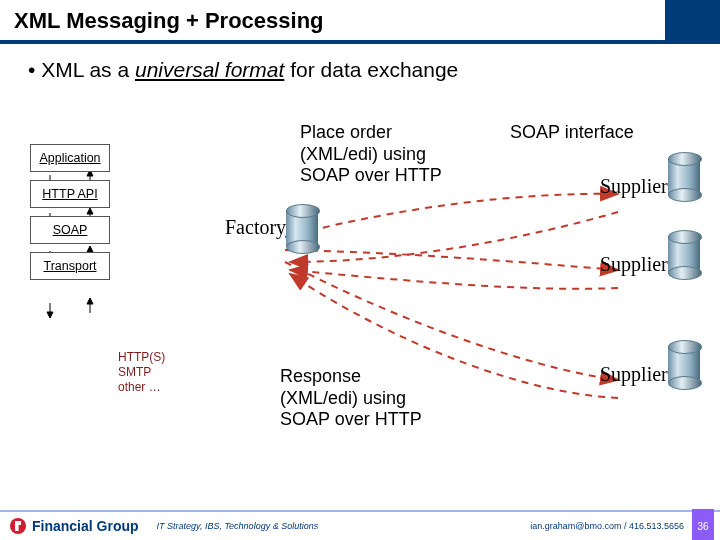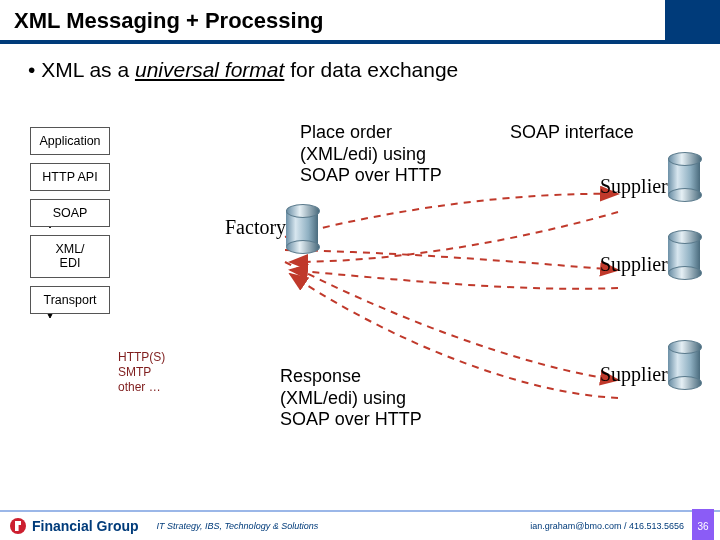--- a/index.html
+++ b/index.html
@@ -47,22 +47,23 @@
     position: absolute;
     left: 0;
     top: 112px;
     width: 720px;
     height: 380px;
   }
 
   .stack {
     position: absolute;
     left: 30px;
-    top: 15px;
+    top: 32px;
     width: 80px;
+    text-decoration: underline;
   }
   .stack div.box {
     border: 1px solid #555;
     font-size: 12.5px;
     padding: 6px 4px;
     text-align: center;
     background: #fff;
     margin-bottom: 8px;
   }
   .stack div.box.xmledi {
@@ -198,22 +199,20 @@
       <path d="M618,100 C520,128 400,150 290,150"></path>
       <path d="M618,176 C520,180 400,168 290,158"></path>
       <path d="M618,286 C500,280 360,210 290,162"></path>
     </g>
   </svg>
 
   <div class="stack">
     <div class="box">Application</div>
     <div class="box">HTTP API</div>
     <div class="box">SOAP</div>
-    <div class="box xmledi" style="white-space:pre-line;">XML/
-EDI</div>
     <div class="box">Transport</div>
   </div>
 
   <div class="transports" style="white-space:pre-line;">HTTP(S)
 SMTP
 other …</div>
 
   <div class="node-container" style="left:225px; top:92px; align-items:center;">
     <div class="node-label">Factory</div>
     <div class="cyl">

